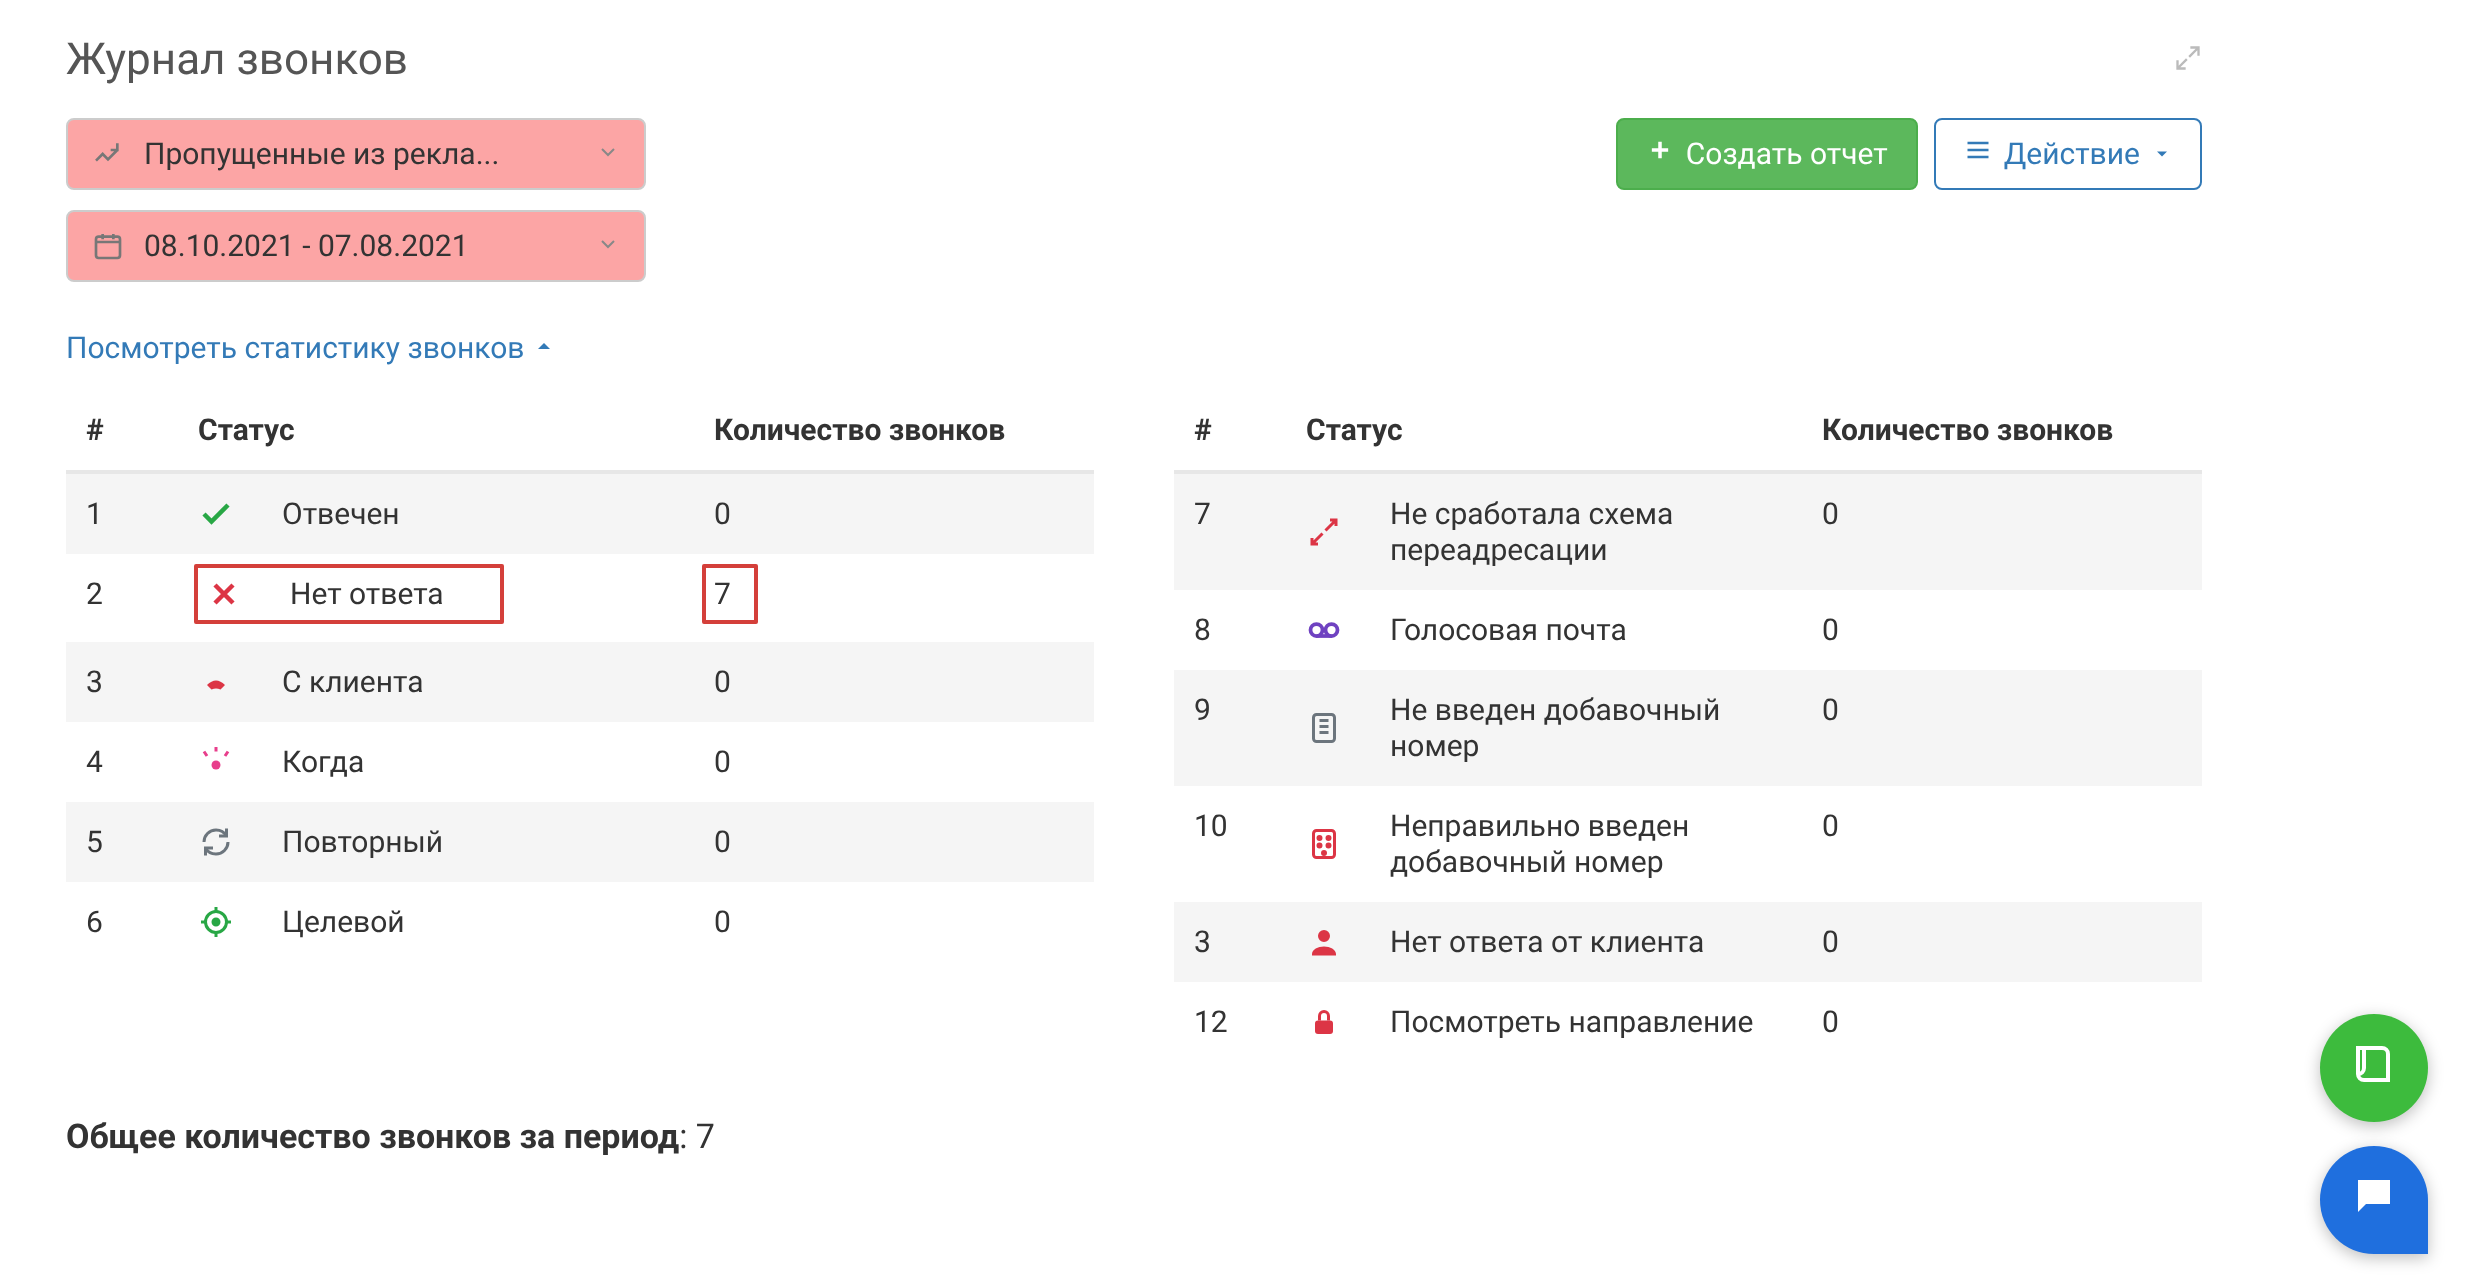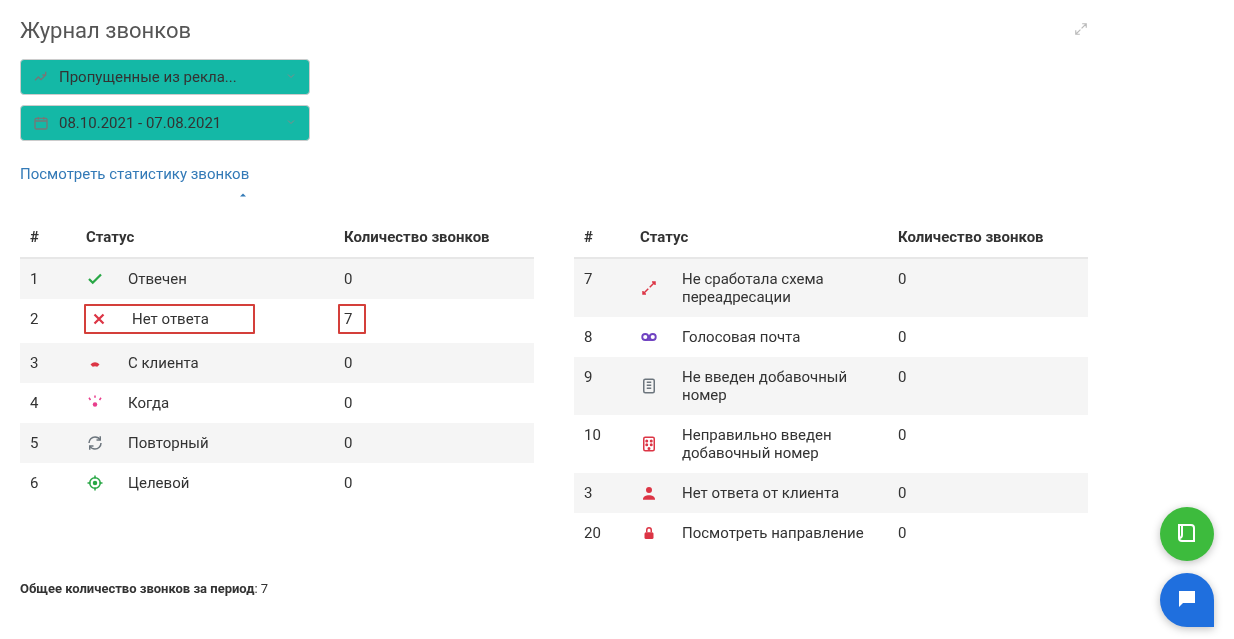--- a/index.html
+++ b/index.html
@@ -12,61 +12,61 @@
     --danger:#d9534f;
     --highlight-border:#d43f3a;
     --row-stripe:#f5f5f5;
     --icon-pink:#e83e8c;
     --icon-red:#dc3545;
     --icon-green:#28a745;
     --icon-purple:#6f42c1;
     --icon-orange:#fd7e14;
   }
   html,body{margin:0;padding:0;font-family:-apple-system,BlinkMacSystemFont,"Segoe UI",Roboto,"Helvetica Neue",Arial,sans-serif;font-size:14px;color:var(--text);background:#fff;}
-  .panel{width:1108px;box-sizing:border-box;}
+  .panel{width:1108px;box-sizing:border-box;margin-left:13px;}
   .panel-header{display:flex;align-items:center;justify-content:space-between;padding:18px 20px 10px 20px;}
   .panel-title{font-size:22px;font-weight:400;color:#555;}
   .expand-icon{color:#bbb;font-size:14px;cursor:pointer;}
   .toolbar{padding:6px 20px 0 20px;display:flex;justify-content:space-between;align-items:flex-start;gap:10px;}
   .toolbar-left{display:flex;flex-direction:column;gap:10px;max-width:290px;width:290px;}
   .toolbar-right{display:flex;gap:8px;}
   .select-btn{
     display:flex;align-items:center;gap:10px;
-    border:1px solid var(--border-strong);background:#14b8a6;color:#333;
+    border:1px solid var(--border-strong);background:#fca5a5;color:#333;
     padding:8px 12px;border-radius:4px;cursor:pointer;font-size:15px;
     width:100%;box-sizing:border-box;justify-content:space-between;
     white-space:nowrap;
   }
   .select-btn .lbl{display:flex;align-items:center;gap:10px;overflow:hidden;text-overflow:ellipsis;}
   .select-btn .txt{overflow:hidden;text-overflow:ellipsis;}
   .chev{color:#888;}
   .ico{display:inline-flex;width:16px;height:16px;color:#777;flex:0 0 16px;}
   .ico svg{width:100%;height:100%;}
   .btn{
     display:inline-flex;align-items:center;gap:6px;
     padding:8px 14px;border-radius:4px;font-size:15px;cursor:pointer;border:1px solid transparent;
   }
   .btn-green{background:var(--green);color:#fff;border-color:#4cae4c;}
   .btn-outline-blue{background:#fff;color:var(--blue);border-color:var(--blue);}
   .links-row{display:flex;justify-content:space-between;padding:24px 20px 6px 20px;font-size:15px;}
-  .link{color:var(--blue);text-decoration:none;cursor:pointer;display:inline-flex;align-items:flex-end;gap:4px;flex-direction:column;}
+  .link{color:var(--blue);text-decoration:none;cursor:pointer;display:inline-flex;align-items:flex-end;gap:4px;}
   .tables{display:flex;gap:40px;padding:6px 20px 0 20px;align-items:flex-start;}
   .tbl{flex:1;border-collapse:collapse;width:100%;}
   .tbl th,.tbl td{padding:11px 10px;text-align:left;vertical-align:top;font-size:15px;}
   .tbl thead th{border-bottom:2px solid var(--border);font-weight:700;color:#333;}
   .tbl tbody tr:nth-child(odd){background:var(--row-stripe);}
   .tbl tbody tr:nth-child(even){background:#fff;}
   .col-idx{width:36px;color:#333;}
   .col-status{}
   .col-count{width:180px;}
   .status-cell{display:flex;align-items:center;gap:24px;}
   .status-ico{width:18px;height:18px;display:inline-flex;align-items:center;justify-content:center;flex:0 0 18px;}
   .status-ico svg{width:100%;height:100%;}
   .hl{border:2px solid var(--highlight-border);border-radius:1px;}
-  .footer{padding:28px 20px 10px 20px;font-size:13px;}
+  .footer{padding:28px 20px 10px 20px;font-size:17px;}
   .footer b{font-weight:700;}
   .fab{
     position:fixed;right:20px;width:54px;height:54px;border-radius:50%;
     display:flex;align-items:center;justify-content:center;color:#fff;cursor:pointer;
     box-shadow:0 2px 8px rgba(0,0,0,.25);
   }
   .fab-help{bottom:78px;background:#3dbb3d;}
   .fab-chat{bottom:12px;background:#1f6fde;border-radius:50% 50% 0 50%/50% 50% 0 50%;transform:none;}
   .fab svg{width:24px;height:24px;}
 </style>
@@ -111,20 +111,43 @@
           </span>
           <span class="txt">08.10.2021 - 07.08.2021</span>
         </span>
         <span class="chev">
           <svg viewBox="0 0 24 24" width="12" height="12" fill="none" stroke="currentColor" stroke-width="2">
               <path d="M6 9l6 6 6-6"></path>
             </svg>
         </span>
       </div>
     </div>
+    <div class="toolbar-right">
+      <div class="btn btn-green">
+        <span>
+          <svg viewBox="0 0 24 24" width="14" height="14" fill="none" stroke="currentColor" stroke-width="3">
+              <path d="M12 5v14M5 12h14"></path>
+            </svg>
+        </span>
+        <span>Создать отчет</span>
+      </div>
+      <div class="btn btn-outline-blue">
+        <span>
+          <svg viewBox="0 0 24 24" width="14" height="14" fill="none" stroke="currentColor" stroke-width="2">
+              <path d="M3 6h18M3 12h18M3 18h18"></path>
+            </svg>
+        </span>
+        <span>Действие</span>
+        <span>
+          <svg viewBox="0 0 24 24" width="10" height="10" fill="currentColor">
+              <path d="M6 9l6 6 6-6z"></path>
+            </svg>
+        </span>
+      </div>
+    </div>
   </div>
 
   <div class="links-row">
     <a class="link">
       <span>Посмотреть статистику звонков</span>
       <span>
         <svg viewBox="0 0 24 24" width="12" height="12" fill="currentColor">
             <path d="M6 15l6-6 6 6z"></path>
           </svg>
       </span>
@@ -150,21 +173,21 @@
                     <path d="M4 12l5 5L20 6"></path>
                   </svg>
                 </span>
                 <span>Отвечен</span>
               </span>
             </td>
             <td>0</td>
           </tr>
           <tr>
             <td class="col-idx">2</td>
-            <td><span class="status-cell hl" style="padding: 4px 44px 4px 4px; margin: -6px -2px; display: inline-flex;">
+            <td><span class="status-cell hl" style="padding: 4px 28px 4px 4px; margin: -6px -2px; display: inline-flex;">
                 <span class="status-ico">
                   <svg viewBox="0 0 24 24" fill="none" stroke="#dc3545" stroke-width="3">
                     <path d="M6 6l12 12M18 6L6 18"></path>
                   </svg>
                 </span>
                 <span>Нет ответа</span>
               </span></td>
             <td><span class="hl" style="padding: 4px 12px 4px 4px; margin: -6px; display: inline-block;">7</span></td>
           </tr>
           <tr>
@@ -310,21 +333,21 @@
                   <svg viewBox="0 0 24 24" fill="#dc3545">
                     <path d="M12 12a4 4 0 100-8 4 4 0 000 8zM4 20c0-3 4-5 8-5s8 2 8 5v1H4v-1z"></path>
                   </svg>
                 </span>
                 <span>Нет ответа от клиента</span>
               </span>
             </td>
             <td>0</td>
           </tr>
           <tr>
-            <td class="col-idx">20</td>
+            <td class="col-idx">12</td>
             <td>
               <span class="status-cell">
                 <span class="status-ico">
                   <svg viewBox="0 0 24 24" fill="#dc3545">
                     <rect x="6" y="11" width="12" height="9" rx="2"></rect>
                     <path d="M9 11V8a3 3 0 016 0v3" fill="none" stroke="#dc3545" stroke-width="2"></path>
                   </svg>
                 </span>
                 <span>Посмотреть направление</span>
               </span>

